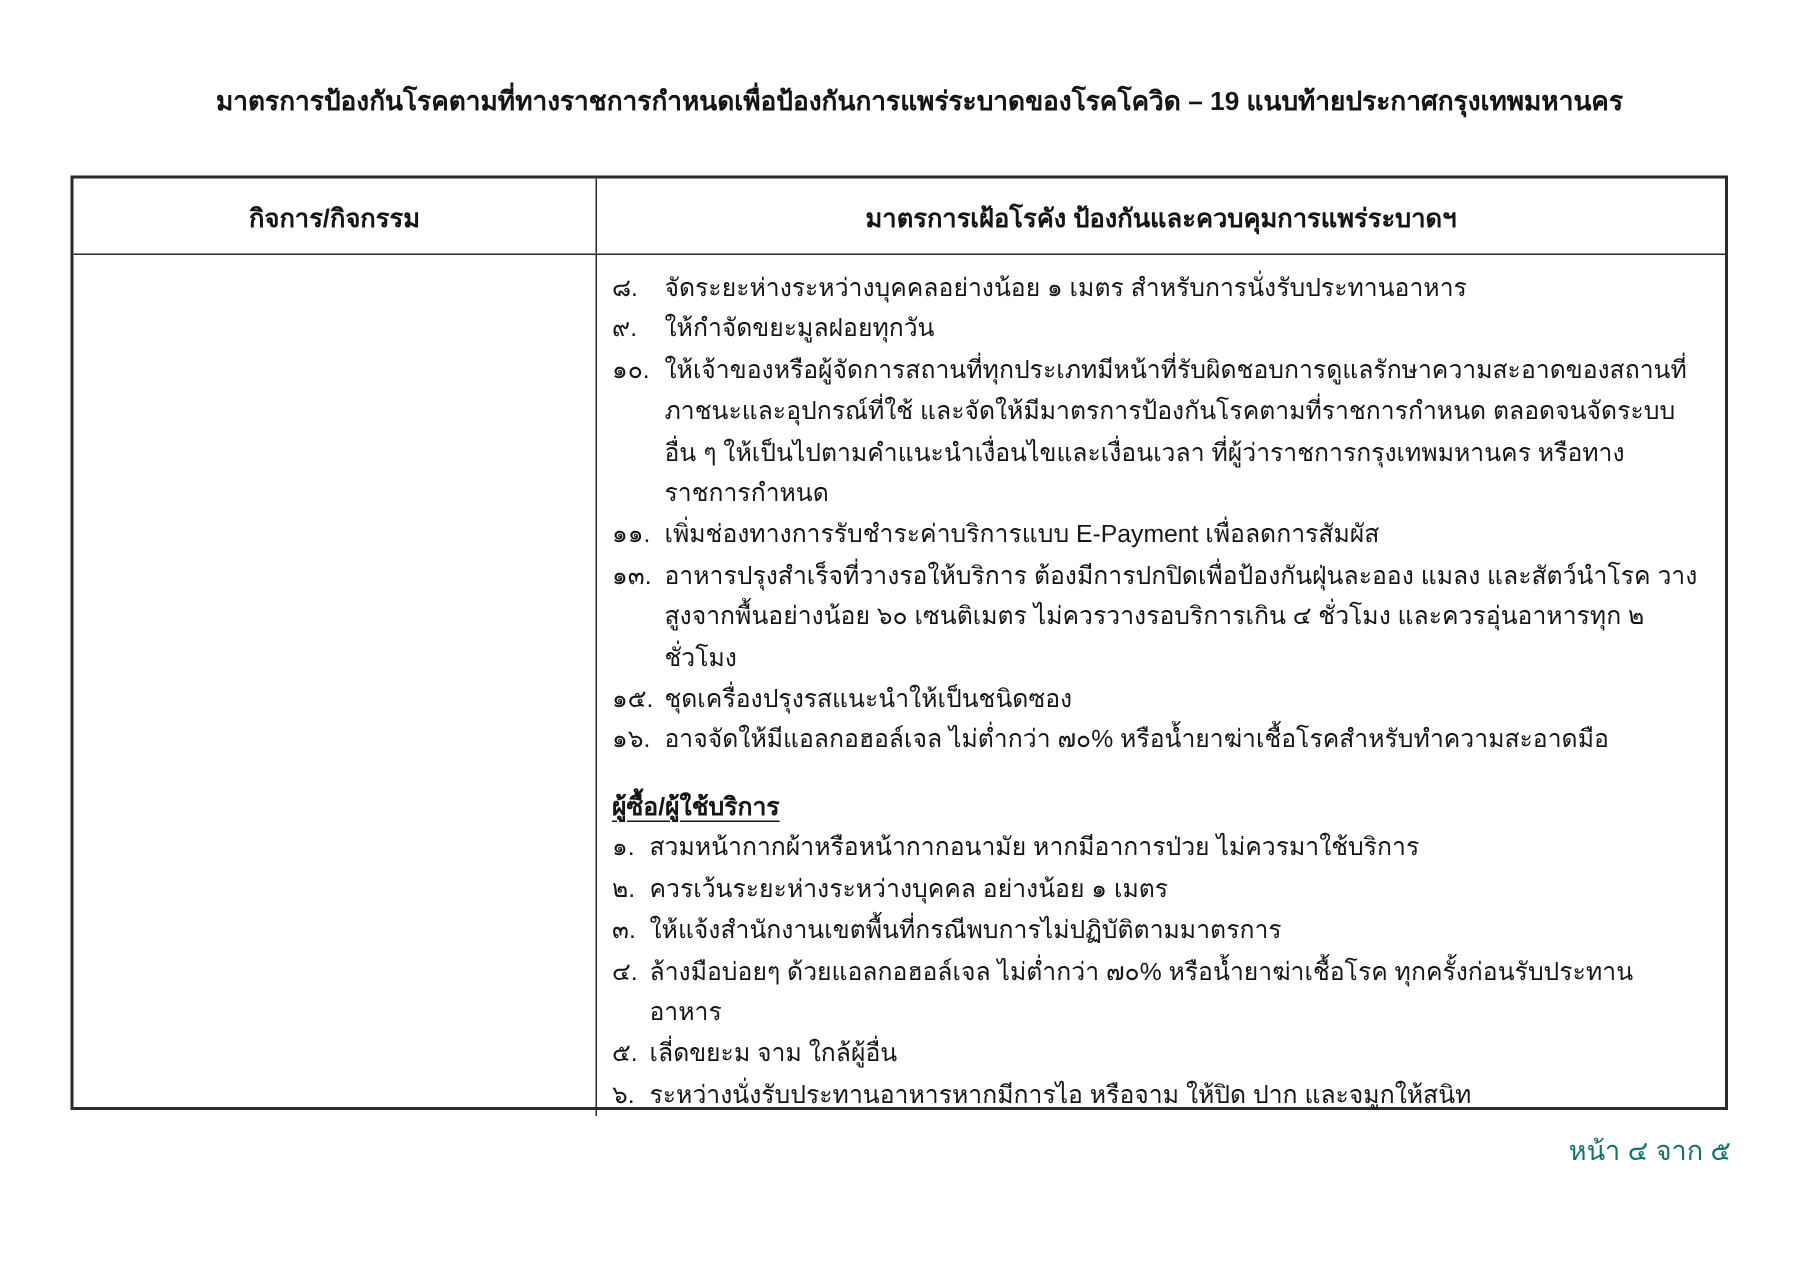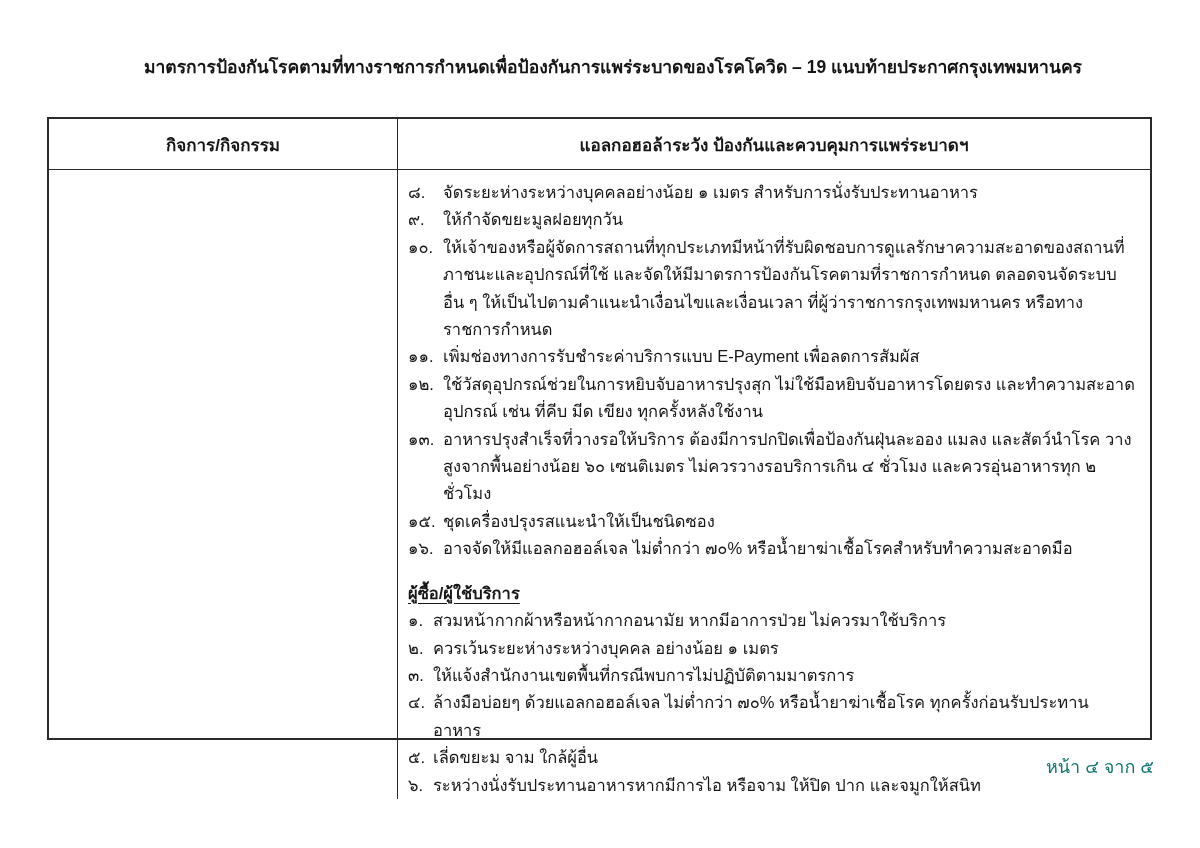--- a/index.html
+++ b/index.html
@@ -83,21 +83,21 @@
 <div class="page">
 
   <div class="doc-title">
     <div>มาตรการป้องกันโรคตามที่ทางราชการกำหนดเพื่อป้องกันการแพร่ระบาดของโรคโควิด – 19 แนบท้ายประกาศกรุงเทพมหานคร</div>
   </div>
 
   <div class="doc-table">
 
     <div class="t-row t-head">
       <div class="cell-activity head-cell">กิจการ/กิจกรรม</div>
-      <div class="cell-measures head-cell">แอลกอฮอล้าระวัง ป้องกันและควบคุมการแพร่ระบาดฯ</div>
+      <div class="cell-measures head-cell">มาตรการเฝ้อโรคัง ป้องกันและควบคุมการแพร่ระบาดฯ</div>
     </div>
 
     <div class="t-row t-body">
       <div class="cell-activity"></div>
       <div class="cell-measures">
         <div class="measures-content">
 
           <div class="list-item">
             <span class="num num-wide">๘.</span>
             <span class="item-text">จัดระยะห่างระหว่างบุคคลอย่างน้อย ๑ เมตร สำหรับการนั่งรับประทานอาหาร</span>
@@ -106,24 +106,20 @@
             <span class="num num-wide">๙.</span>
             <span class="item-text">ให้กำจัดขยะมูลฝอยทุกวัน</span>
           </div>
           <div class="list-item">
             <span class="num num-wide">๑๐.</span>
             <span class="item-text">ให้เจ้าของหรือผู้จัดการสถานที่ทุกประเภทมีหน้าที่รับผิดชอบการดูแลรักษาความสะอาดของสถานที่ ภาชนะและอุปกรณ์ที่ใช้ และจัดให้มีมาตรการป้องกันโรคตามที่ราชการกำหนด ตลอดจนจัดระบบอื่น ๆ ให้เป็นไปตามคำแนะนำเงื่อนไขและเงื่อนเวลา ที่ผู้ว่าราชการกรุงเทพมหานคร หรือทางราชการกำหนด</span>
           </div>
           <div class="list-item">
             <span class="num num-wide">๑๑.</span>
             <span class="item-text">เพิ่มช่องทางการรับชำระค่าบริการแบบ E-Payment เพื่อลดการสัมผัส</span>
-          </div>
-          <div class="list-item">
-            <span class="num num-wide">๑๒.</span>
-            <span class="item-text">ใช้วัสดุอุปกรณ์ช่วยในการหยิบจับอาหารปรุงสุก ไม่ใช้มือหยิบจับอาหารโดยตรง และทำความสะอาดอุปกรณ์ เช่น ที่คีบ มีด เขียง ทุกครั้งหลังใช้งาน</span>
           </div>
           <div class="list-item">
             <span class="num num-wide">๑๓.</span>
             <span class="item-text">อาหารปรุงสำเร็จที่วางรอให้บริการ ต้องมีการปกปิดเพื่อป้องกันฝุ่นละออง แมลง และสัตว์นำโรค วางสูงจากพื้นอย่างน้อย ๖๐ เซนติเมตร ไม่ควรวางรอบริการเกิน ๔ ชั่วโมง และควรอุ่นอาหารทุก ๒ ชั่วโมง</span>
           </div>
           <div class="list-item">
             <span class="num num-wide">๑๕.</span>
             <span class="item-text">ชุดเครื่องปรุงรสแนะนำให้เป็นชนิดซอง</span>
           </div>
           <div class="list-item">

